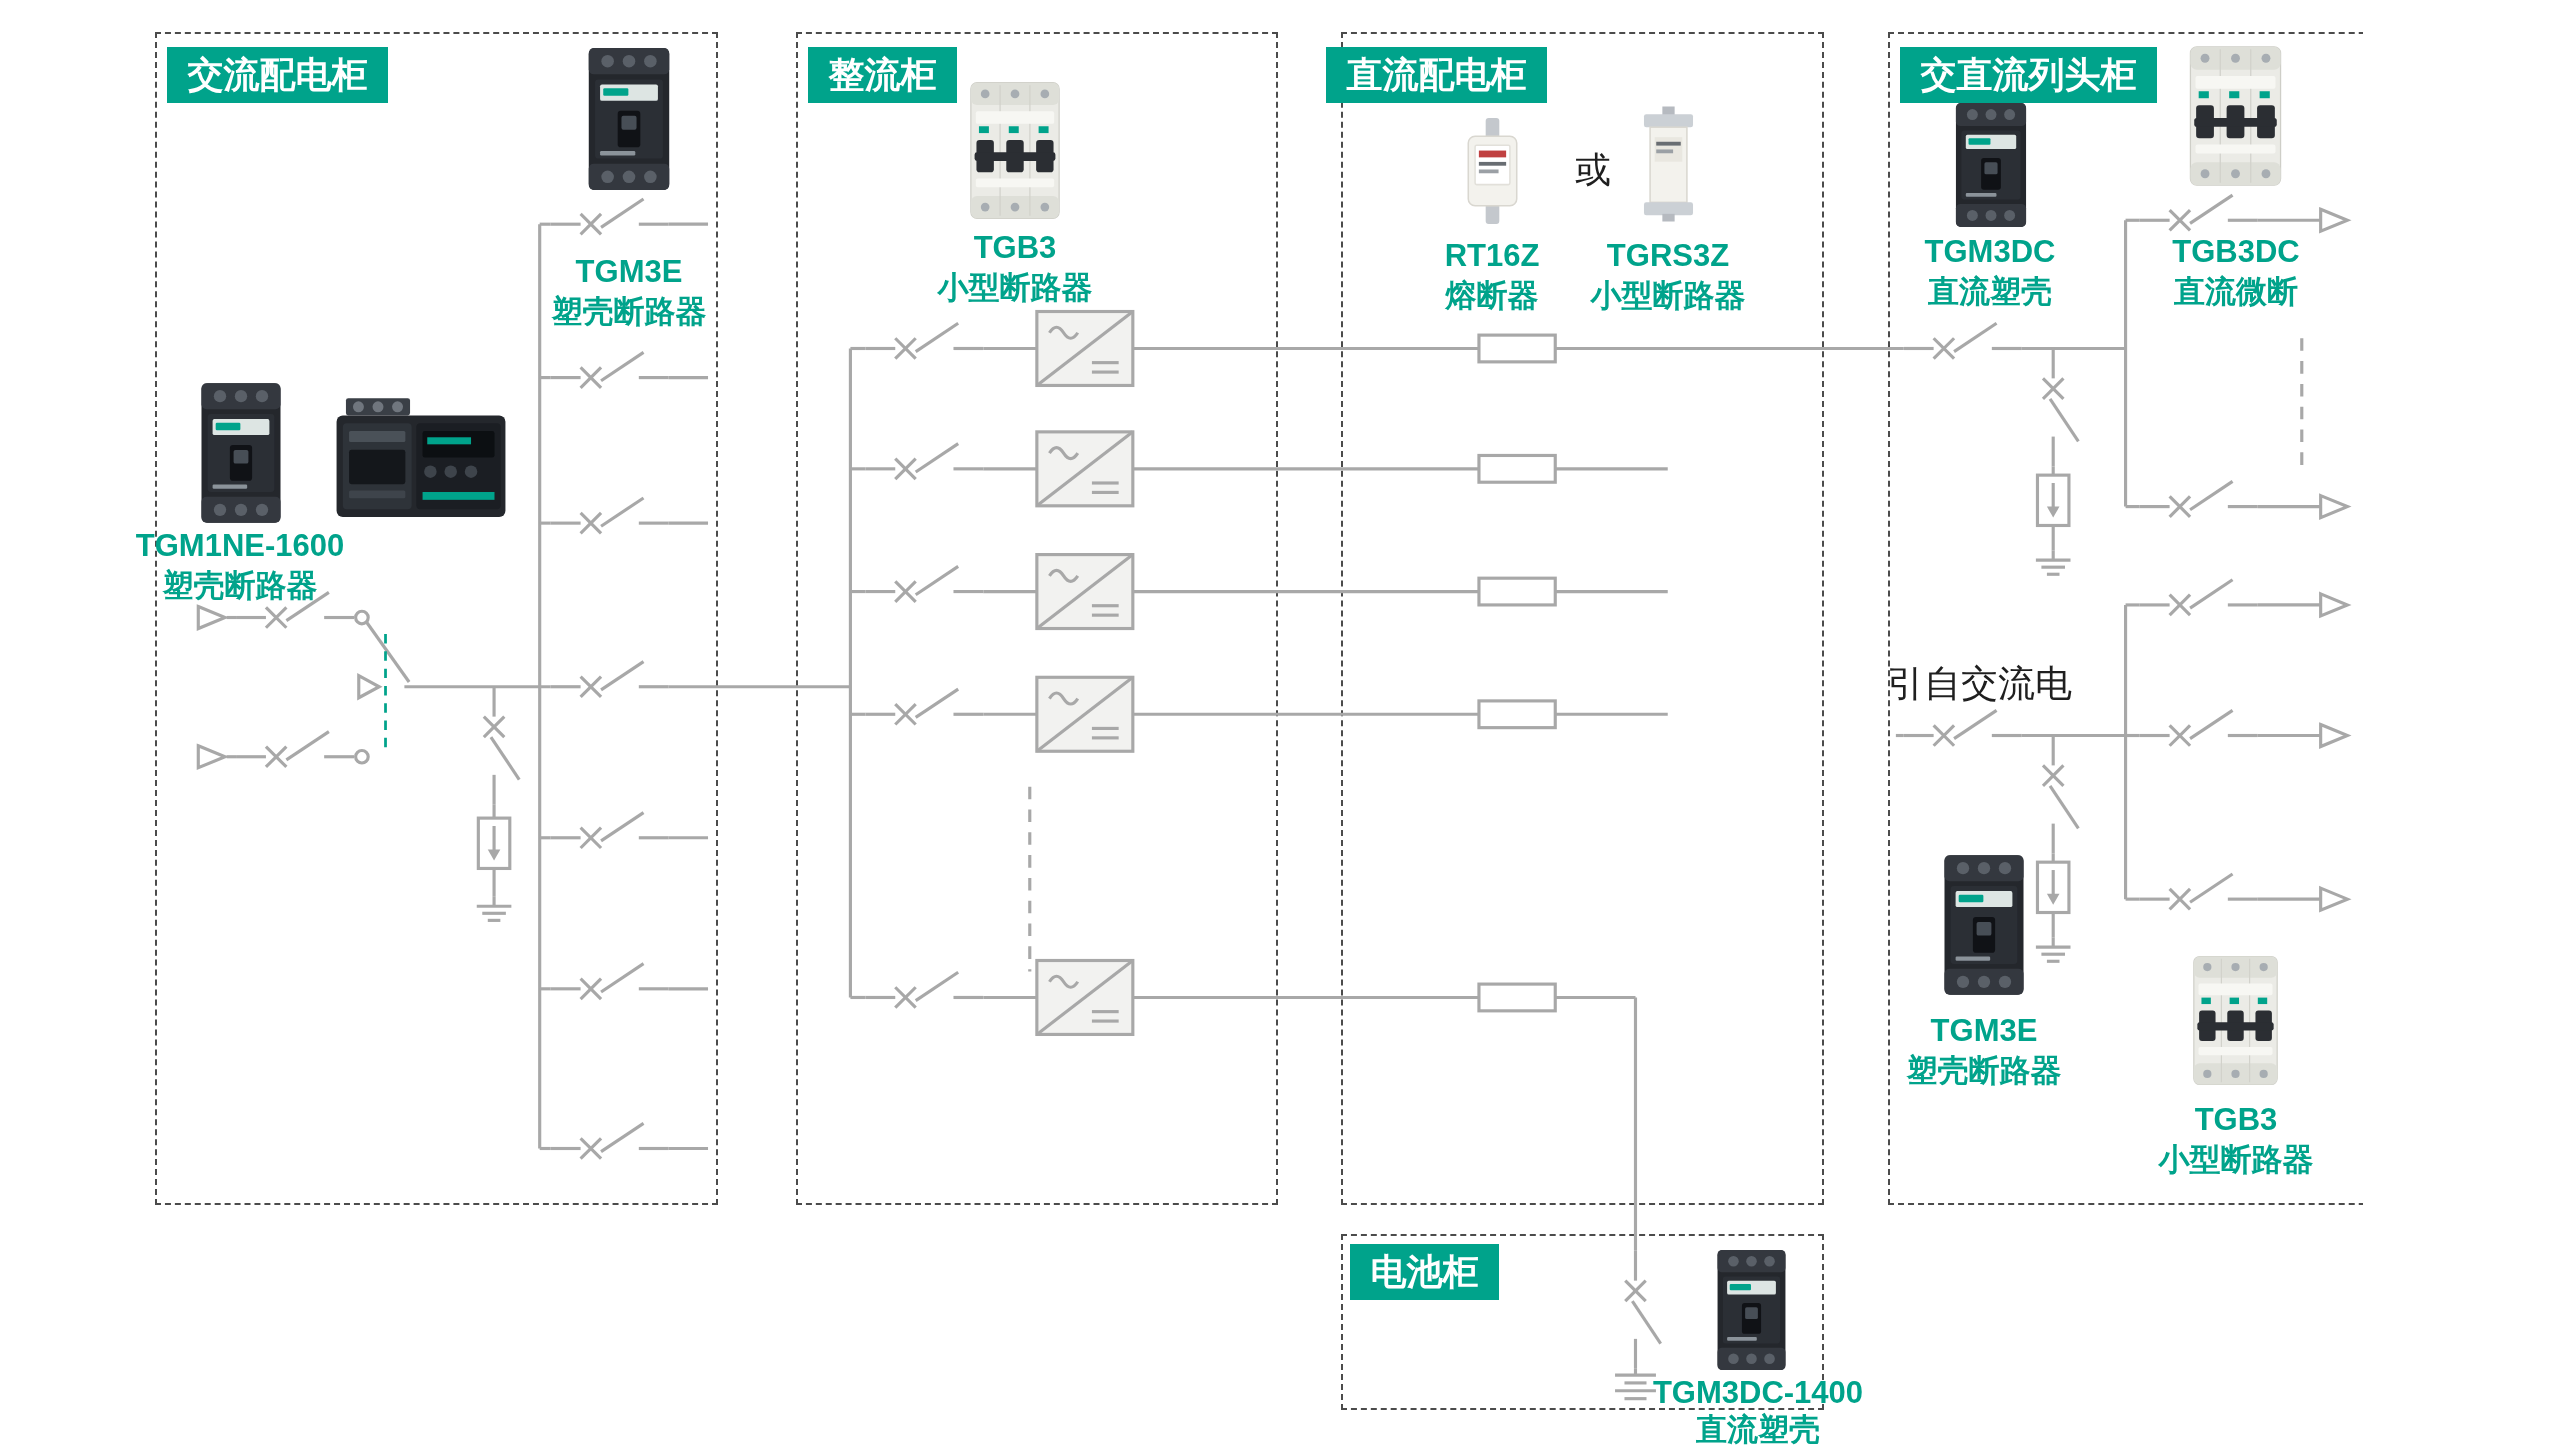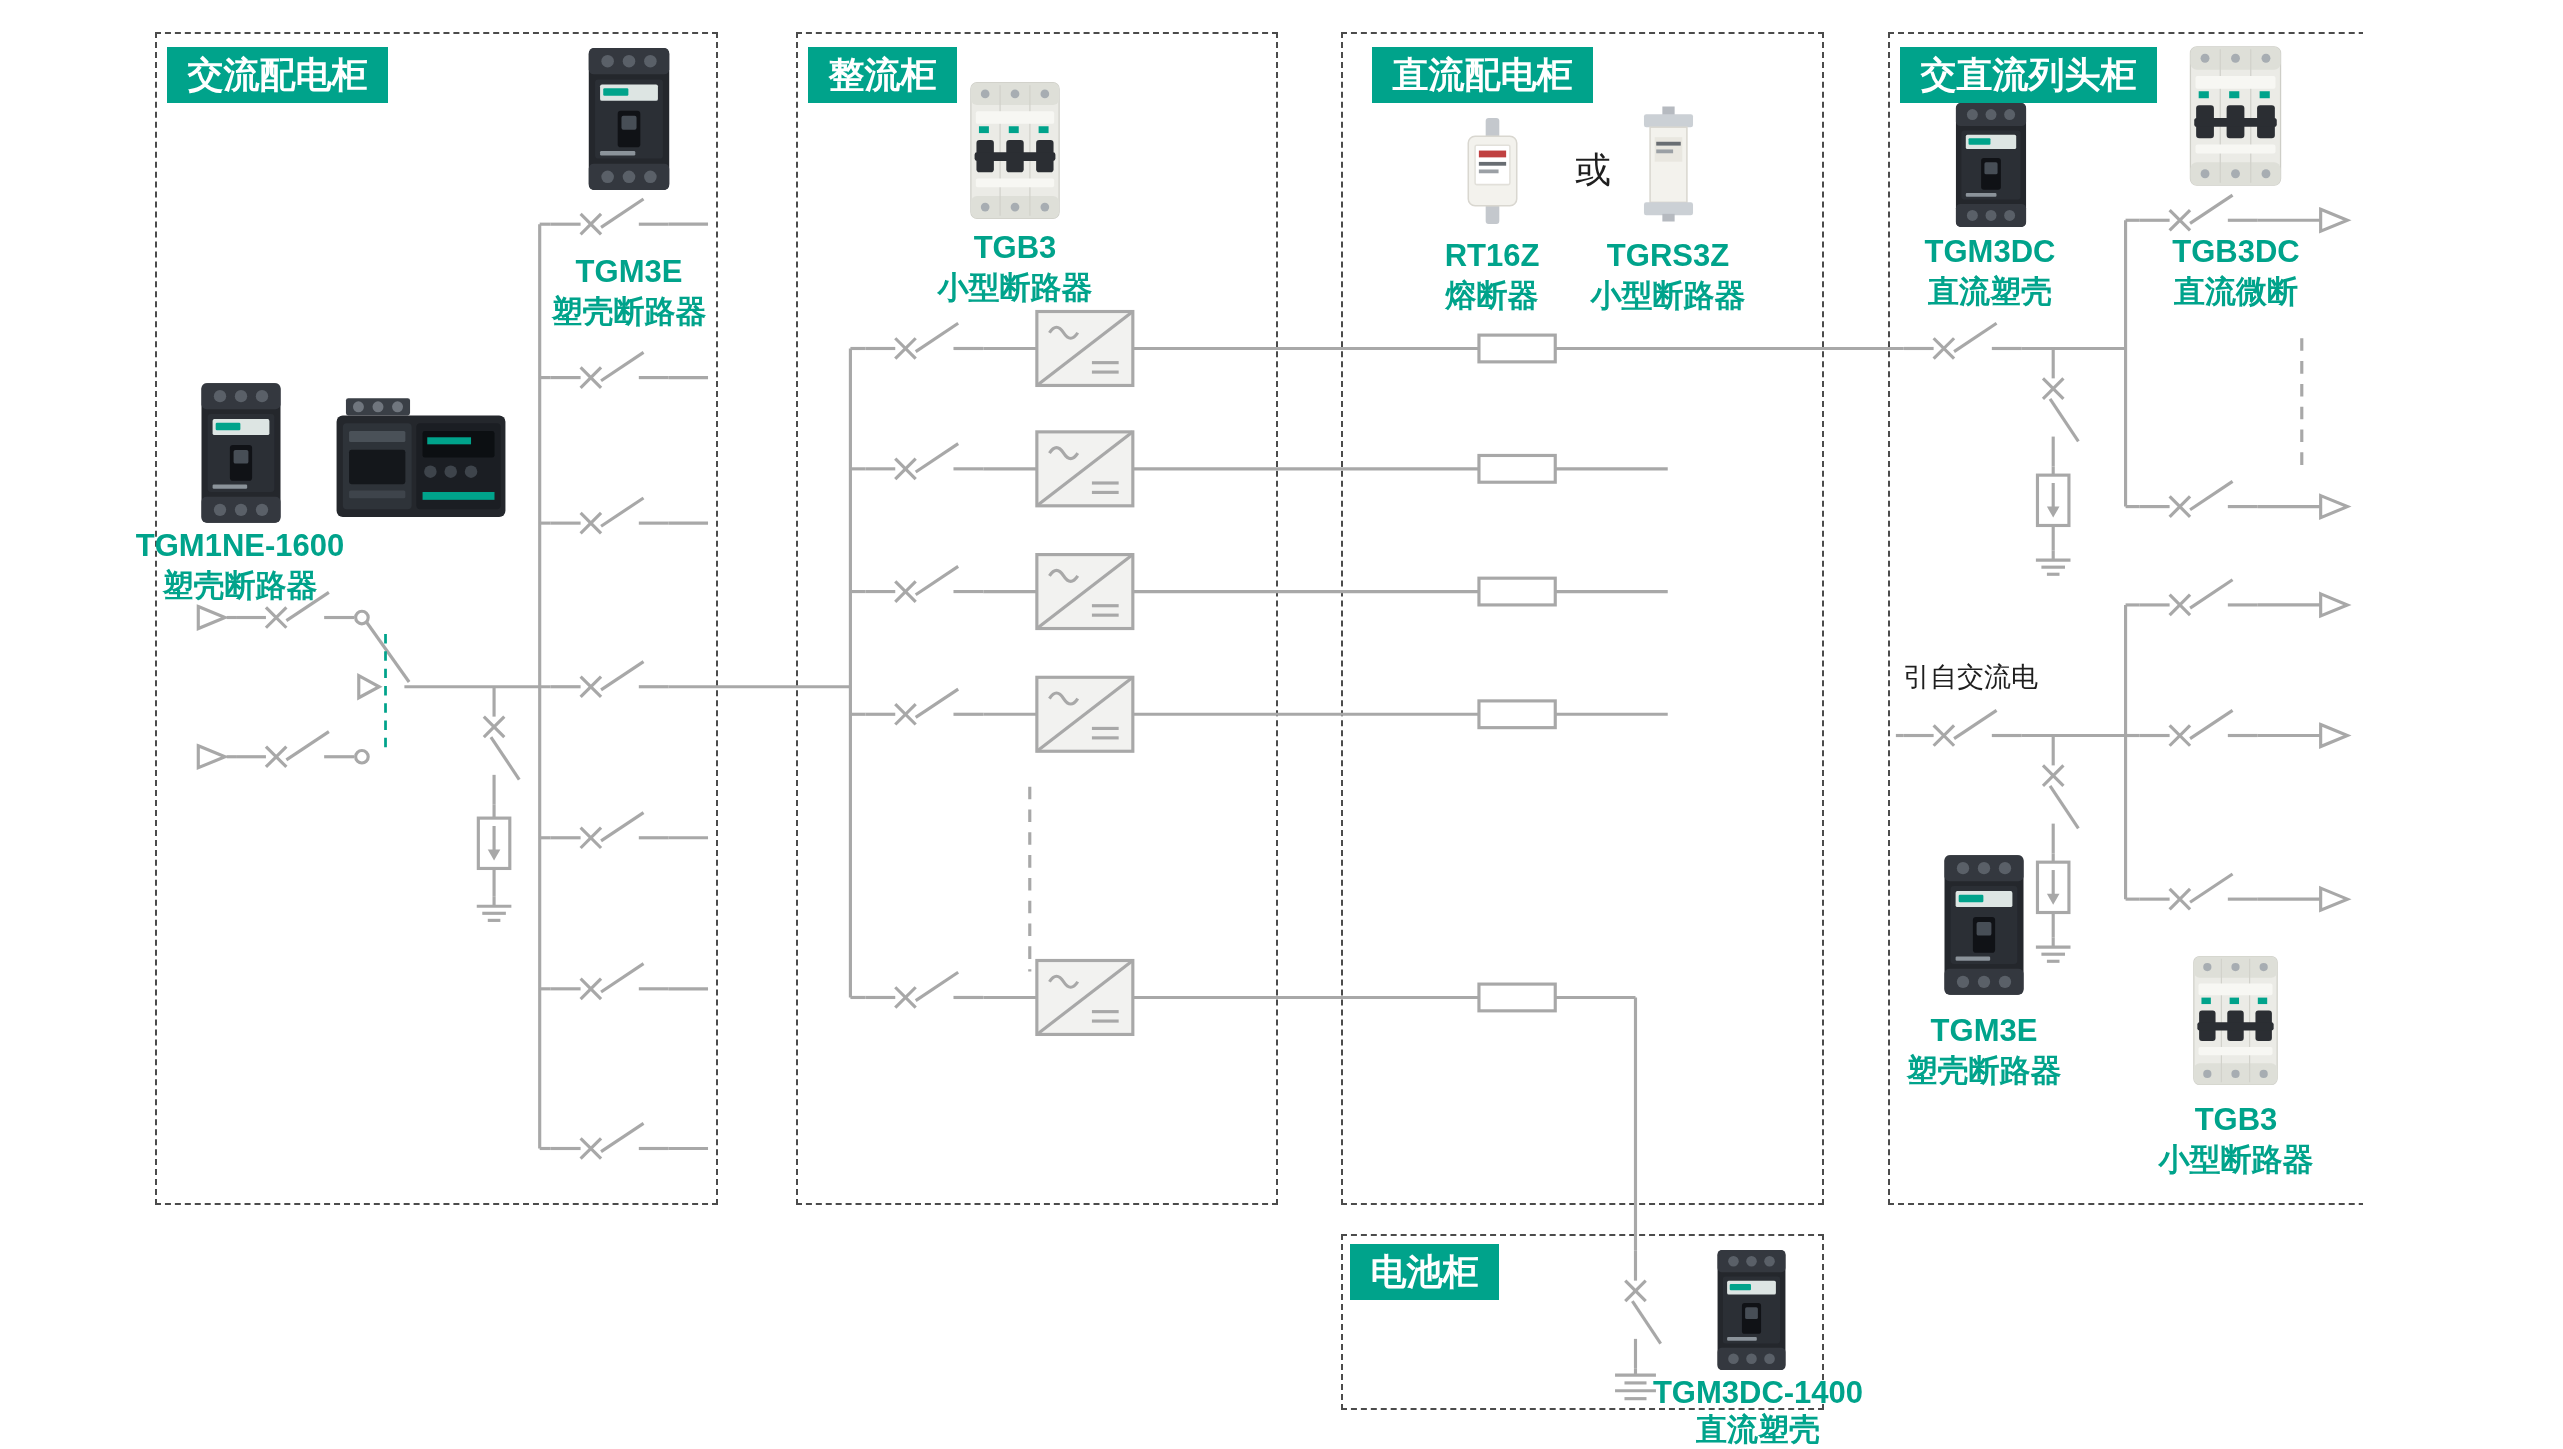--- a/index.html
+++ b/index.html
@@ -29,21 +29,21 @@
   }
   .plabel{
     position:absolute;z-index:4;transform:translateX(-50%);text-align:center;
     color:var(--accent);font-size:31px;font-weight:bold;line-height:1.3;white-space:nowrap;
   }
   .plabel.small{font-size:31px;line-height:1.2;}
   .note{
     position:absolute;z-index:4;color:#1f1f1f;font-weight:500;white-space:nowrap;
   }
   .note.or{font-size:36px;}
-  .note.fromac{font-size:27px;margin-left:16px;}
+  .note.fromac{font-size:37px;}
 </style>
 </head>
 <body>
 
 <svg width="0" height="0" style="position:absolute" aria-hidden="true">
   <defs>
     <g id="p-mccb">
       <rect x="6" y="2" width="128" height="226" rx="10" fill="#24272c"></rect>
       <rect x="6" y="2" width="128" height="42" rx="8" fill="#34383f"></rect>
       <rect x="6" y="186" width="128" height="42" rx="8" fill="#34383f"></rect>
@@ -406,21 +406,21 @@
       </svg>
   </div>
   <div class="photo" style="left:1701px;top:1249px;width:101px;height:122px">
     <svg viewBox="0 0 140 230">
         <use href="#p-mccb"></use>
       </svg>
   </div>
 
   <div class="badge" style="left:167px;top:47px">交流配电柜</div>
   <div class="badge" style="left:808px;top:47px">整流柜</div>
-  <div class="badge" style="left:1372px;top:47px">直流配电柜</div>
+  <div class="badge" style="left:1326px;top:47px">直流配电柜</div>
   <div class="badge" style="left:1900px;top:47px">交直流列头柜</div>
   <div class="badge" style="left:1350px;top:1244px">电池柜</div>
 
   <div class="plabel" style="left:629px;top:252px">
     <div>TGM3E</div>
     <div>塑壳断路器</div>
   </div>
   <div class="plabel" style="left:240px;top:526px">
     <div>TGM1NE-1600</div>
     <div>塑壳断路器</div>

